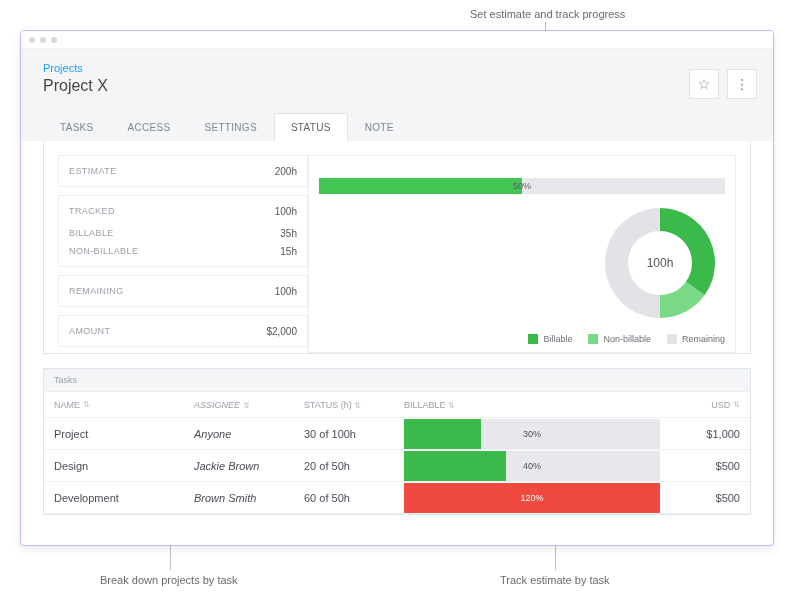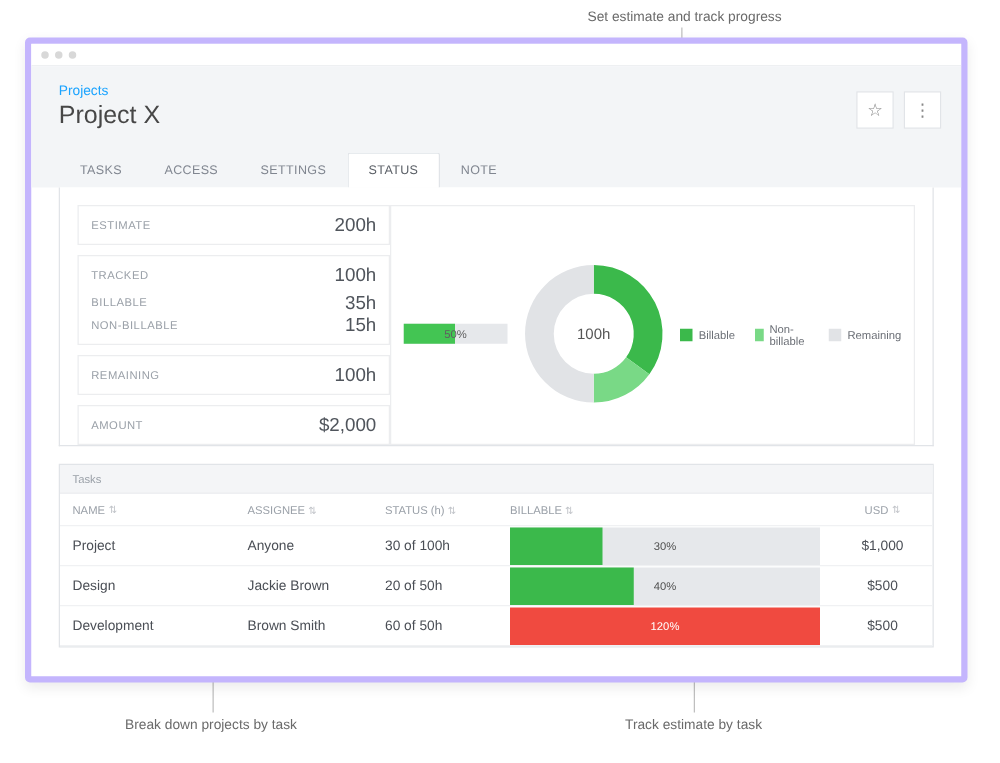--- a/index.html
+++ b/index.html
@@ -21,41 +21,41 @@
     position: absolute;
     background: #bfbfbf;
   }
   .window {
     position: absolute;
     left: 20px;
     top: 30px;
     width: 754px;
     height: 516px;
     background: #fff;
-    border: 5px solid #c4b5fd;
+    border: 1px solid #c4b5fd;
     border-radius: 4px;
     box-shadow: 0 4px 10px rgba(0,0,0,0.08);
     overflow: hidden;
   }
   .titlebar {
     height: 18px;
     background: #fff;
     display: flex;
     align-items: center;
     padding-left: 8px;
     gap: 5px;
     border-bottom: 1px solid #eef0f2;
   }
   .tl-dot { width:6px; height:6px; border-radius:50%; background:#d8d8d8; }
   .header {
     background: #f3f5f7;
     padding: 12px 22px 0 22px;
   }
   .breadcrumb { color:#1aa3ff; font-size:11px; display:inline-block; }
-  .title { font-size:20px; font-weight:400; color:#474747; margin-top:2px; }
+  .title { font-size:16px; font-weight:400; color:#474747; margin-top:2px; }
   .head-actions {
     position:absolute; right:16px; top:38px; display:flex; gap:8px;
   }
   .icon-btn {
     width:30px; height:30px; background:#fff; border:1px solid #e1e4e8;
     display:flex; align-items:center; justify-content:center; color:#888;
     font-size:14px;
   }
   .tabs { display:flex; margin-top:18px; }
   .tab {
@@ -70,24 +70,24 @@
     background:#fff; border:1px solid #e1e4e8; border-top:none;
     margin:0 22px 14px 22px; padding:14px 14px 0 14px;
     display:flex; 
   }
   .stats { width:250px; display:flex; flex-direction:column; gap:8px; }
   .stat {
     border:1px solid #ecedef; padding:6px 10px;
   }
   .stat-row { display:flex; justify-content:space-between; align-items:center; height:18px; }
   .stat-label { font-size:9px; color:#9aa0a8; letter-spacing:0.4px; }
-  .stat-value { font-size:15px; color:#50555c; }
+  .stat-value { font-size:10px; color:#50555c; }
   .chart-area {
-    flex:1; border:1px solid #ecedef; display:flex; flex-direction:row;
-    align-items:center; padding:22px 10px 8px 10px; gap:4px;
+    flex:1; border:1px solid #ecedef; display:flex; flex-direction:column;
+    align-items:flex-end; padding:22px 10px 8px 10px; gap:4px;
   }
   .pbar { width:100%; height:16px; background:#e6e8eb; position:relative; }
   .pbar-fill { height:100%; background:#43c553; }
   .pbar-label {
     position:absolute; top:0; left:0; width:100%; height:100%;
     display:flex; align-items:center; justify-content:center;
     font-size:9px; color:#606060;
   }
   .donut-wrap { position:relative; width:130px; height:130px; }
   .donut-center {
@@ -103,24 +103,24 @@
   .tasks-head {
     background:#f4f5f7; padding:6px 10px; font-size:9px; color:#9aa0a8;
     border-bottom:1px solid #ecedef;
   }
   .trow {
     display:flex; align-items:center; padding:0 10px; height:32px;
     border-bottom:1px solid #f0f1f3; font-size:11px; color:#4a4e55;
   }
   .trow.header-row { height:26px; font-size:9px; color:#9aa0a8; }
   .c-name { width:140px; display:flex; align-items:center; gap:3px; }
-  .c-assn { width:110px; }
+  .c-assn { width:110px;font-style:italic; }
   .c-stat { width:100px; }
   .c-prog { flex:1; padding-right:20px; }
-  .c-usd  { width:60px; text-align:right; display:flex; justify-content:center; gap:3px; }
+  .c-usd  { width:60px; text-align:right; display:flex; justify-content:flex-end; gap:3px; }
   .taskbar { height:30px; background:#e6e8eb; position:relative; }
   .taskbar-fill { height:100%; }
   .taskbar-label {
     position:absolute; top:0; left:0; width:100%; height:100%;
     display:flex; align-items:center; justify-content:center;
     font-size:9px; color:#505050;
   }
   .sort { font-size:8px; color:#c0c3c8; }
 </style>
 </head>

